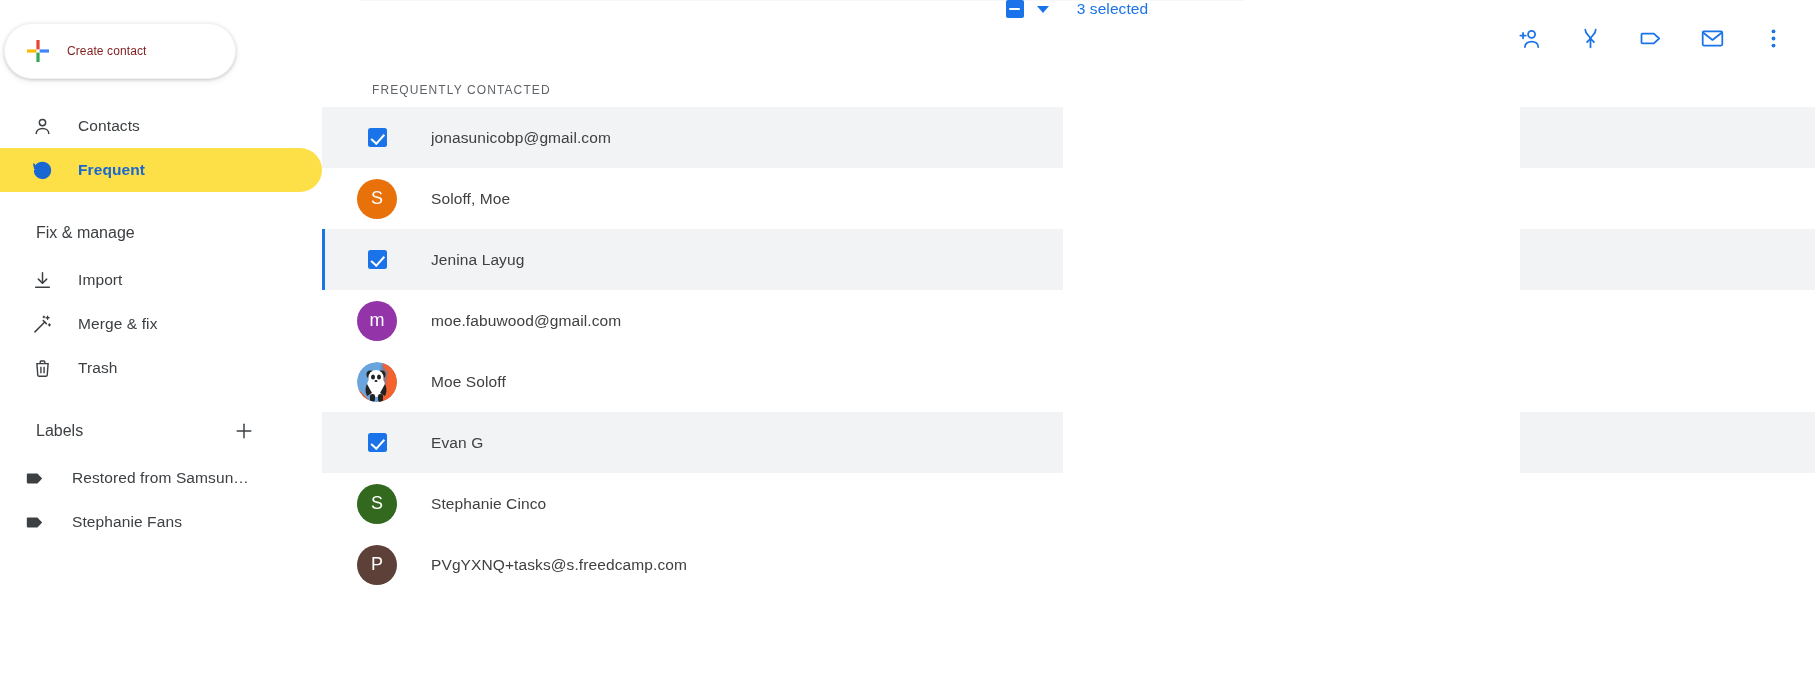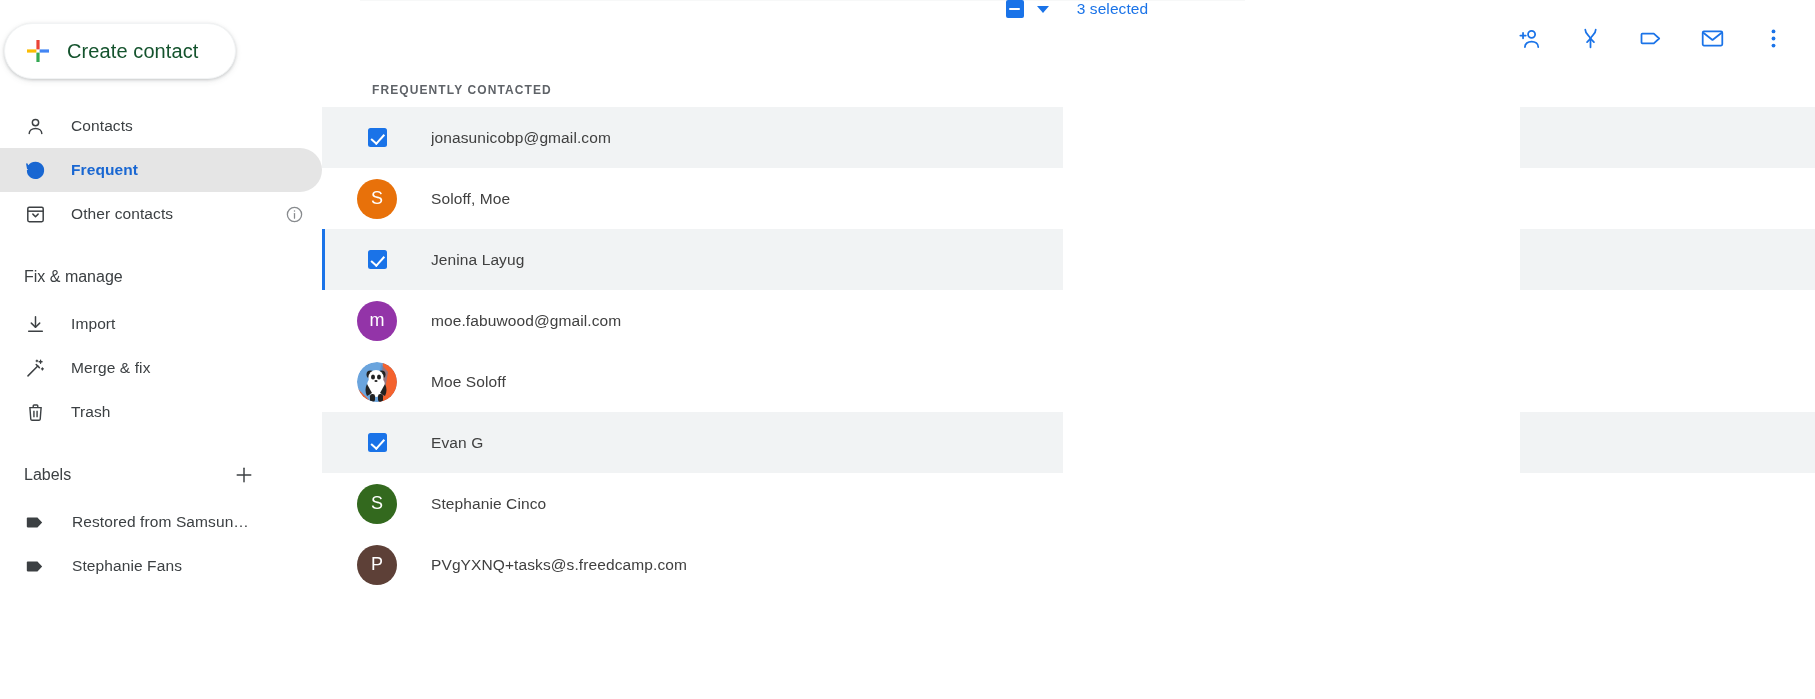--- a/index.html
+++ b/index.html
@@ -29,53 +29,53 @@
     gap: 16px;
     padding: 0 24px 0 20px;
     border-radius: 28px;
     background: #ffffff;
     border: 1px solid #f1f3f4;
     box-shadow: 0 1px 3px rgba(60,64,67,.22), 0 2px 6px rgba(60,64,67,.10);
     cursor: pointer;
     user-select: none;
   }
   .create-btn .label {
-    font-size: 20px;
-    color: #14532d;
+    font-size: 12px;
+    color: #7f1d1d;
     letter-spacing: .1px;
     white-space: nowrap;
   }
   .plus-icon { width: 26px; height: 26px; flex: 0 0 26px; position: relative; }
 
   .nav-list { position: absolute; left: 0; top: 104px; width: 322px; }
   .nav-item {
     display: flex; align-items: center;
     height: 44px;
-    padding-left: 25px;
+    padding-left: 32px;
     padding-right: 18px;
     border-radius: 0 22px 22px 0;
     cursor: pointer;
     color: #3c4043;
     gap: 25px;
     position: relative;
   }
   .nav-item .nav-label {
     font-size: 15.5px;
     letter-spacing: .1px;
     white-space: nowrap;
     color: #3c4043;
   }
-  .nav-item.active { background: #e5e5e5; }
+  .nav-item.active { background: #fde047; }
   .nav-item.active .nav-label { color: #1967d2; font-weight: bold; }
   .nav-item.active svg { stroke: #1967d2; fill: #1967d2; }
   .nav-icon { width: 21px; height: 21px; flex: 0 0 21px; display:flex; align-items:center; justify-content:center;}
   .info-icon { margin-left: auto; width: 19px; height: 19px; opacity: .75; }
 
   .section-head {
-    padding-left: 24px;
+    padding-left: 36px;
     margin-top: 22px;
     margin-bottom: 6px;
     font-size: 16px;
     color: #3c4043;
     display: flex;
     align-items: center;
     height: 38px;
   }
   .section-head .plus-add {
     margin-left: auto; margin-right: 67px;
@@ -146,21 +146,21 @@
     border-radius: 50%;
     cursor: pointer;
   }
 
   
   .list-wrap { position: relative; }
   .group-title {
     font-size: 12px;
     letter-spacing: 1.1px;
     color: #5f6368;
-    font-weight: bold;
+    font-weight: normal;
     padding-left: 50px;
     height: 35px;
     display: flex; align-items: center;
   }
   .row {
     position: relative;
     height: 61px;
     display: flex;
     align-items: center;
     cursor: pointer;
@@ -254,37 +254,20 @@
         <span class="nav-icon">
           <svg width="21" height="21" viewBox="0 0 24 24" fill="none" stroke="#1967d2" stroke-width="1.8">
             <path d="M3.4 9.2A9 9 0 1 1 3 12" stroke-linecap="round"></path>
             <polyline points="2.2,4.6 3.1,9.5 8,8.6" stroke-linecap="round" stroke-linejoin="round"></polyline>
             <polyline points="12,7.4 12,12.2 15.6,14.2" stroke-linecap="round" stroke-linejoin="round"></polyline>
           </svg>
         </span>
         <span class="nav-label">Frequent</span>
       </div>
 
-      <div class="nav-item">
-        <span class="nav-icon">
-          <svg width="21" height="21" viewBox="0 0 24 24" fill="none" stroke="#3c4043" stroke-width="1.7">
-            <rect x="3.2" y="3.8" width="17.6" height="16.4" rx="1.6"></rect>
-            <line x1="3.2" y1="8.2" x2="20.8" y2="8.2"></line>
-            <polyline points="9,11.6 12,14.6 15,11.6" stroke-linecap="round" stroke-linejoin="round"></polyline>
-          </svg>
-        </span>
-        <span class="nav-label">Other contacts</span>
-        <span class="info-icon">
-          <svg width="19" height="19" viewBox="0 0 24 24" fill="none" stroke="#5f6368" stroke-width="1.6">
-            <circle cx="12" cy="12" r="9"></circle>
-            <line x1="12" y1="10.8" x2="12" y2="16.6" stroke-linecap="round"></line>
-            <circle cx="12" cy="7.6" r=".95" fill="#5f6368" stroke="none"></circle>
-          </svg>
-        </span>
-      </div>
 
       <div class="section-head">Fix &amp; manage</div>
 
       <div class="nav-item">
         <span class="nav-icon">
           <svg width="21" height="21" viewBox="0 0 24 24" fill="none" stroke="#3c4043" stroke-width="1.7">
             <line x1="12" y1="3.2" x2="12" y2="15" stroke-linecap="round"></line>
             <polyline points="7.2,10.4 12,15.2 16.8,10.4" stroke-linecap="round" stroke-linejoin="round"></polyline>
             <line x1="4.2" y1="19.6" x2="19.8" y2="19.6" stroke-linecap="round"></line>
           </svg>

